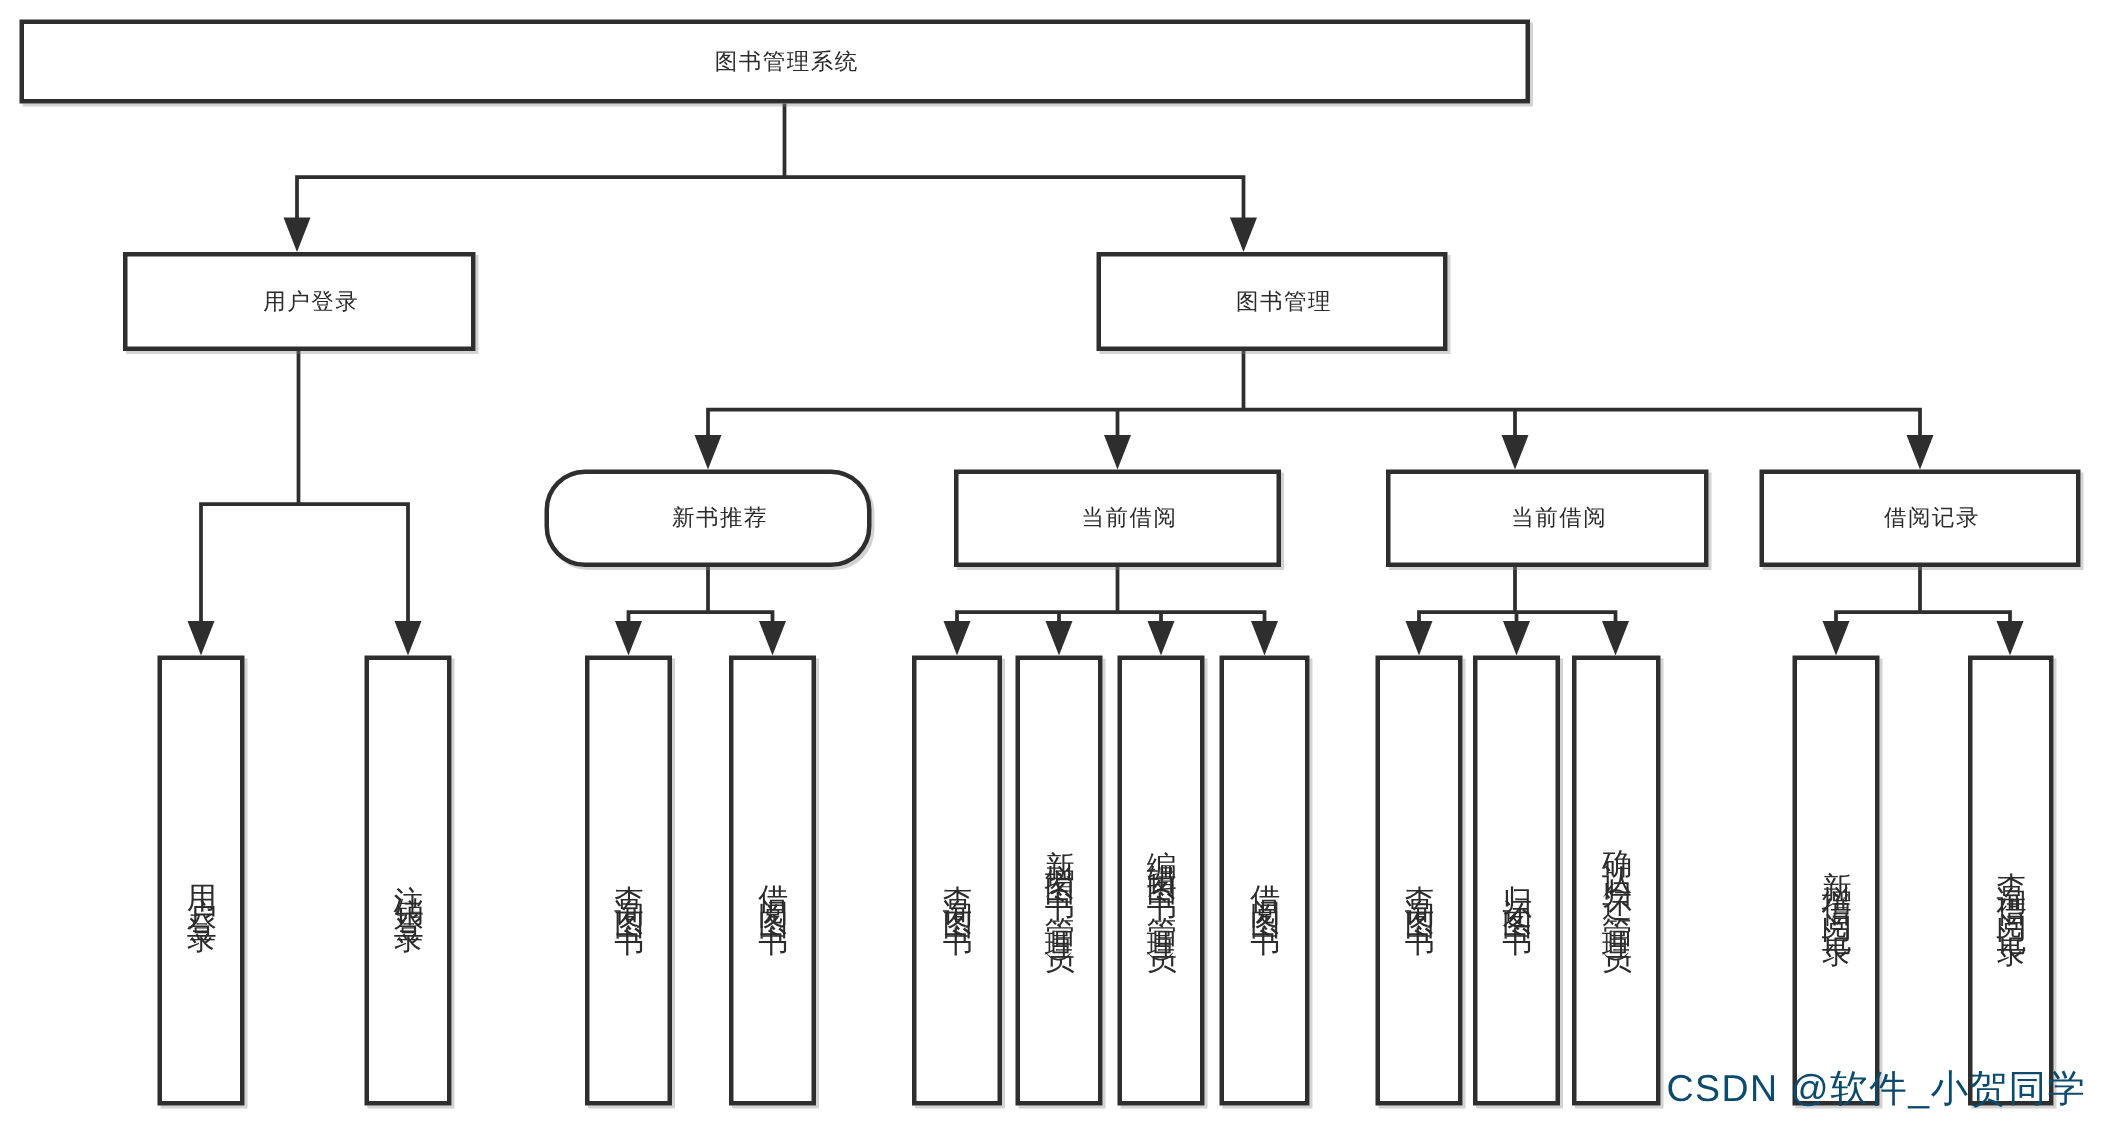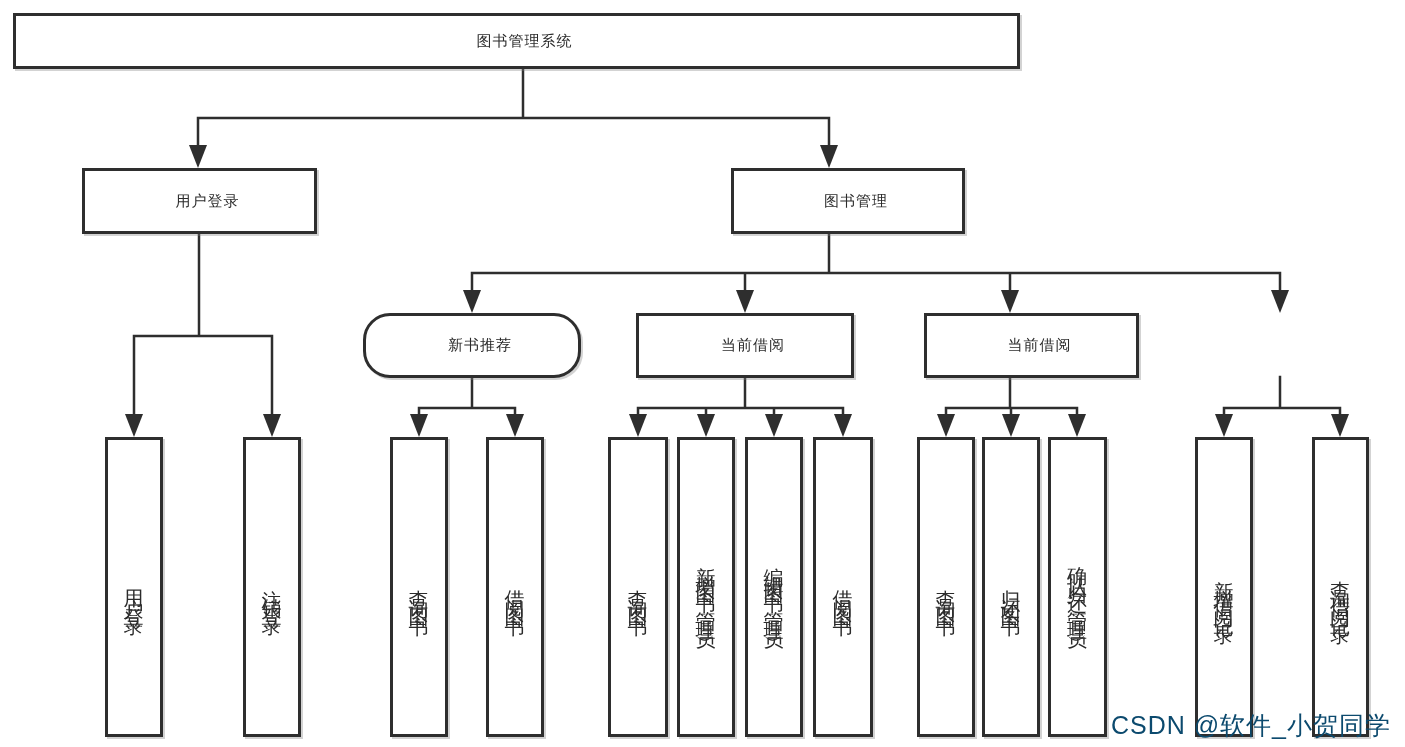--- a/index.html
+++ b/index.html
@@ -69,20 +69,21 @@
   </svg>
 
   <div class="box hbox" style="left:13px;top:13px;width:1007px;height:56px;">图书管理系统</div>
 
   <div class="box hbox" style="left:82px;top:168px;width:235px;height:66px;">用户登录</div>
   <div class="box hbox" style="left:731px;top:168px;width:234px;height:66px;">图书管理</div>
 
   <div class="box hbox" style="left:363px;top:313px;width:218px;height:65px;border-radius:27px;">新书推荐</div>
   <div class="box hbox" style="left:636px;top:313px;width:218px;height:65px;">当前借阅</div>
   <div class="box hbox" style="left:903px;top:313px;width:215px;height:65px;margin-left:21px;">当前借阅</div>
+  <div class="box hbox" style="left:1173px;top:313px;width:214px;height:65px;">借阅记录</div>
 
   <div class="box vbox" style="left:105px;top:437px;width:58px;height:300px;">用户登录</div>
   <div class="box vbox" style="left:243px;top:437px;width:58px;height:300px;">注销登录</div>
 
   <div class="box vbox" style="left:390px;top:437px;width:58px;height:300px;">查询图书</div>
   <div class="box vbox" style="left:486px;top:437px;width:58px;height:300px;">借阅图书</div>
 
   <div class="box vbox" style="left:608px;top:437px;width:60px;height:300px;">查询图书</div>
   <div class="box vbox" style="left:677px;top:437px;width:58px;height:300px;">新增图书（管理员）</div>
   <div class="box vbox" style="left:745px;top:437px;width:58px;height:300px;">编辑图书（管理员）</div>

